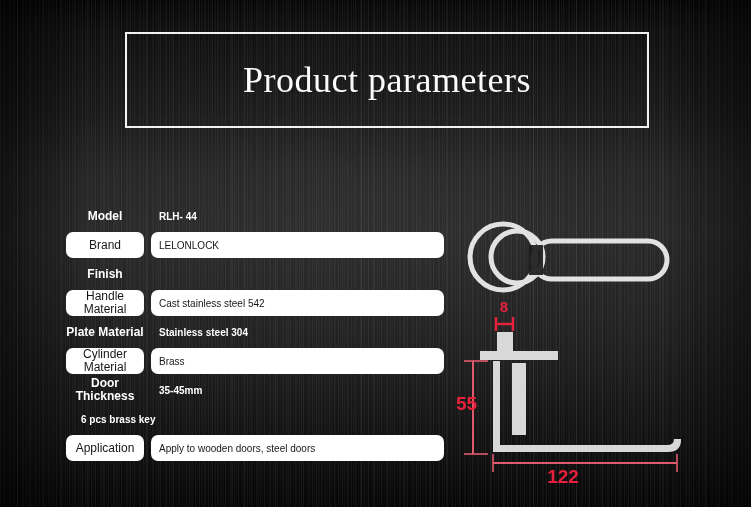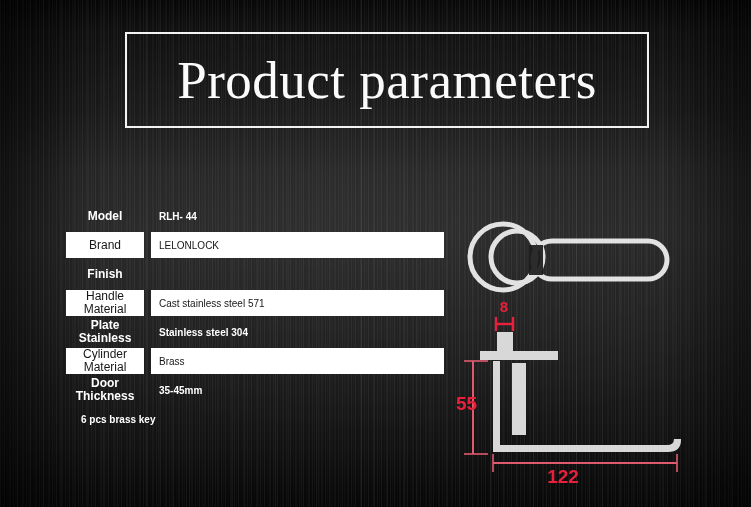--- a/index.html
+++ b/index.html
@@ -60,21 +60,21 @@
   
   #title-frame {
     position:absolute;
     left:125px; top:32px; width:524px; height:96px;
     border:2px solid #f2f2f2;
     display:flex; align-items:center; justify-content:center;
   }
   #title-text {
     color:#fbfbfb;
     font-family:"Liberation Serif", serif;
-    font-size:53px;
+    font-size:36px;
     font-weight:400;
     letter-spacing:.5px;
     white-space:nowrap;
     line-height:1;
   }
 
   
   #spec-table {
     position:absolute;
     left:66px; top:203px;
@@ -107,20 +107,21 @@
     background:transparent;
     color:#ffffff;
     font-weight:700;
   }
   
   .spec-row.light .spec-label,
   .spec-row.light .spec-value {
     background:#ffffff;
     color:#161616;
     font-weight:400;
+    border-radius:7px;
   }
 
   
   #drawing { position:absolute; left:455px; top:195px; width:280px; height:290px; }
   #drawing svg { display:block; }
 
   .dim-text {
     fill:#e8203c;
     font-family:"Liberation Sans", sans-serif;
     font-weight:700;
@@ -147,36 +148,40 @@
       </div>
       <div class="spec-row light">
         <div class="spec-label">Brand</div>
         <div class="spec-value">LELONLOCK</div>
       </div>
       <div class="spec-row dark">
         <div class="spec-label">Finish</div>
       </div>
       <div class="spec-row light">
         <div class="spec-label">Handle Material</div>
-        <div class="spec-value">Cast stainless steel 571</div>
-      </div>
-      <div class="spec-row dark">
-        <div class="spec-label">Plate Stainless</div>
+        <div class="spec-value">Cast stainless steel 542</div>
+      </div>
+      <div class="spec-row dark">
+        <div class="spec-label">Plate Material</div>
         <div class="spec-value">Stainless steel 304</div>
       </div>
       <div class="spec-row light">
         <div class="spec-label">Cylinder Material</div>
         <div class="spec-value">Brass</div>
       </div>
       <div class="spec-row dark">
         <div class="spec-label">Door Thickness</div>
         <div class="spec-value">35-45mm</div>
       </div>
       <div class="spec-row dark">
         <div class="spec-value">6 pcs brass  key</div>
+      </div>
+      <div class="spec-row light">
+        <div class="spec-label">Application</div>
+        <div class="spec-value">Apply to wooden doors, steel doors</div>
       </div>
     </div>
 
   <div id="drawing">
     <svg width="280" height="290" viewBox="0 0 280 290" xmlns="http://www.w3.org/2000/svg">
 
       <g>
 
         <circle cx="48" cy="62" r="33" fill="none" stroke="#e2e2e2" stroke-width="5"></circle>
 

